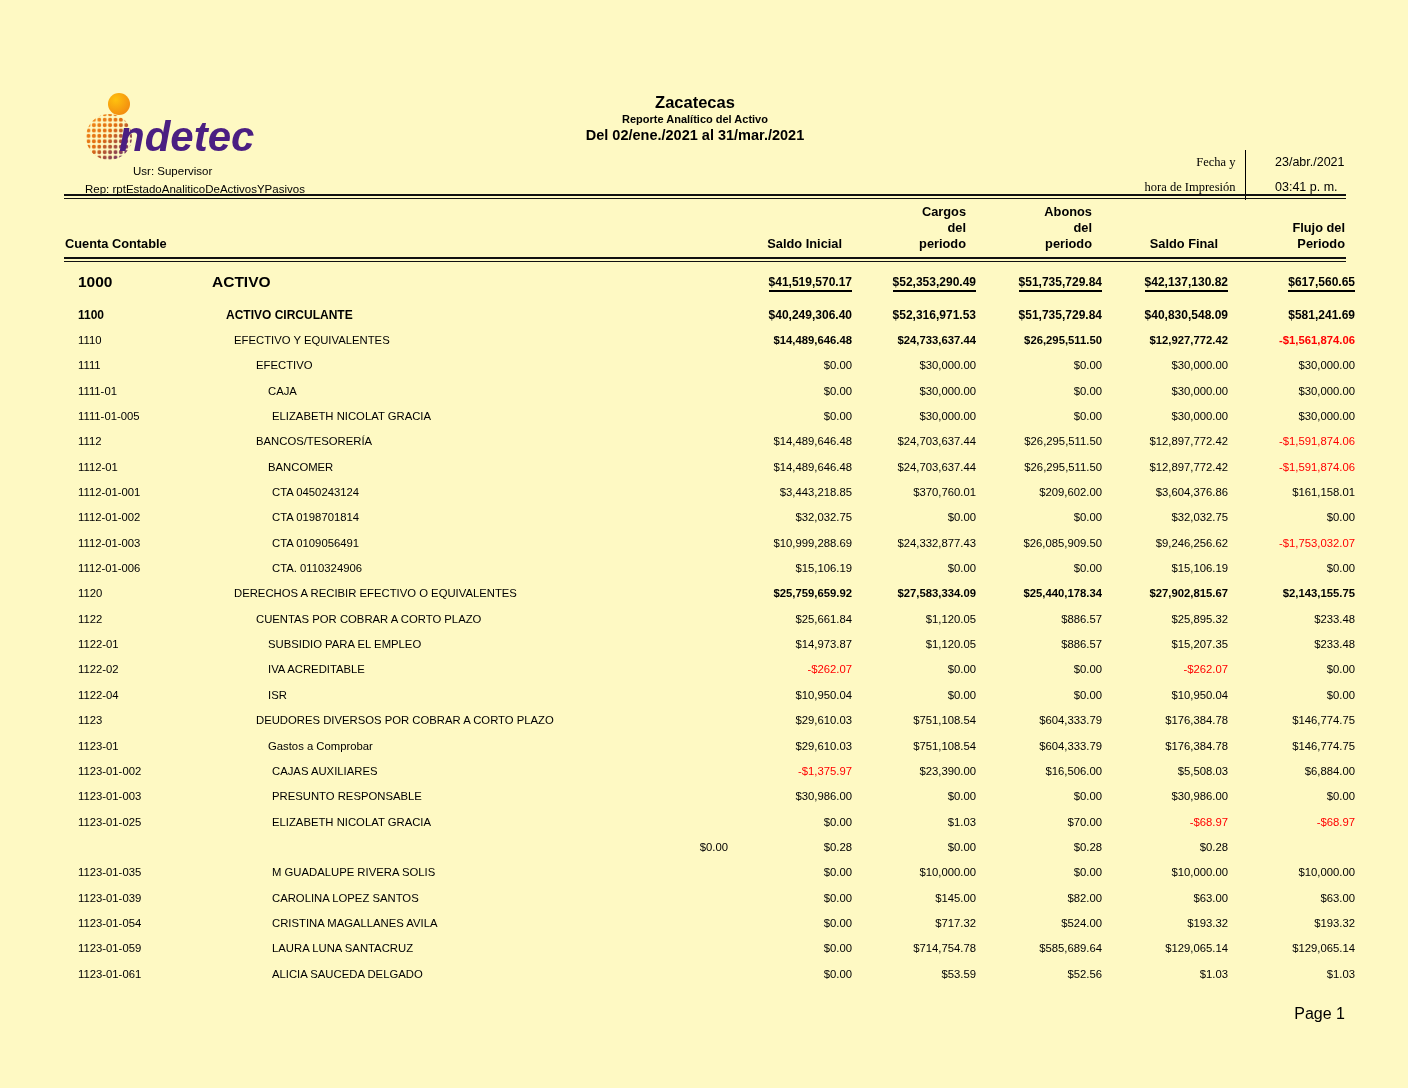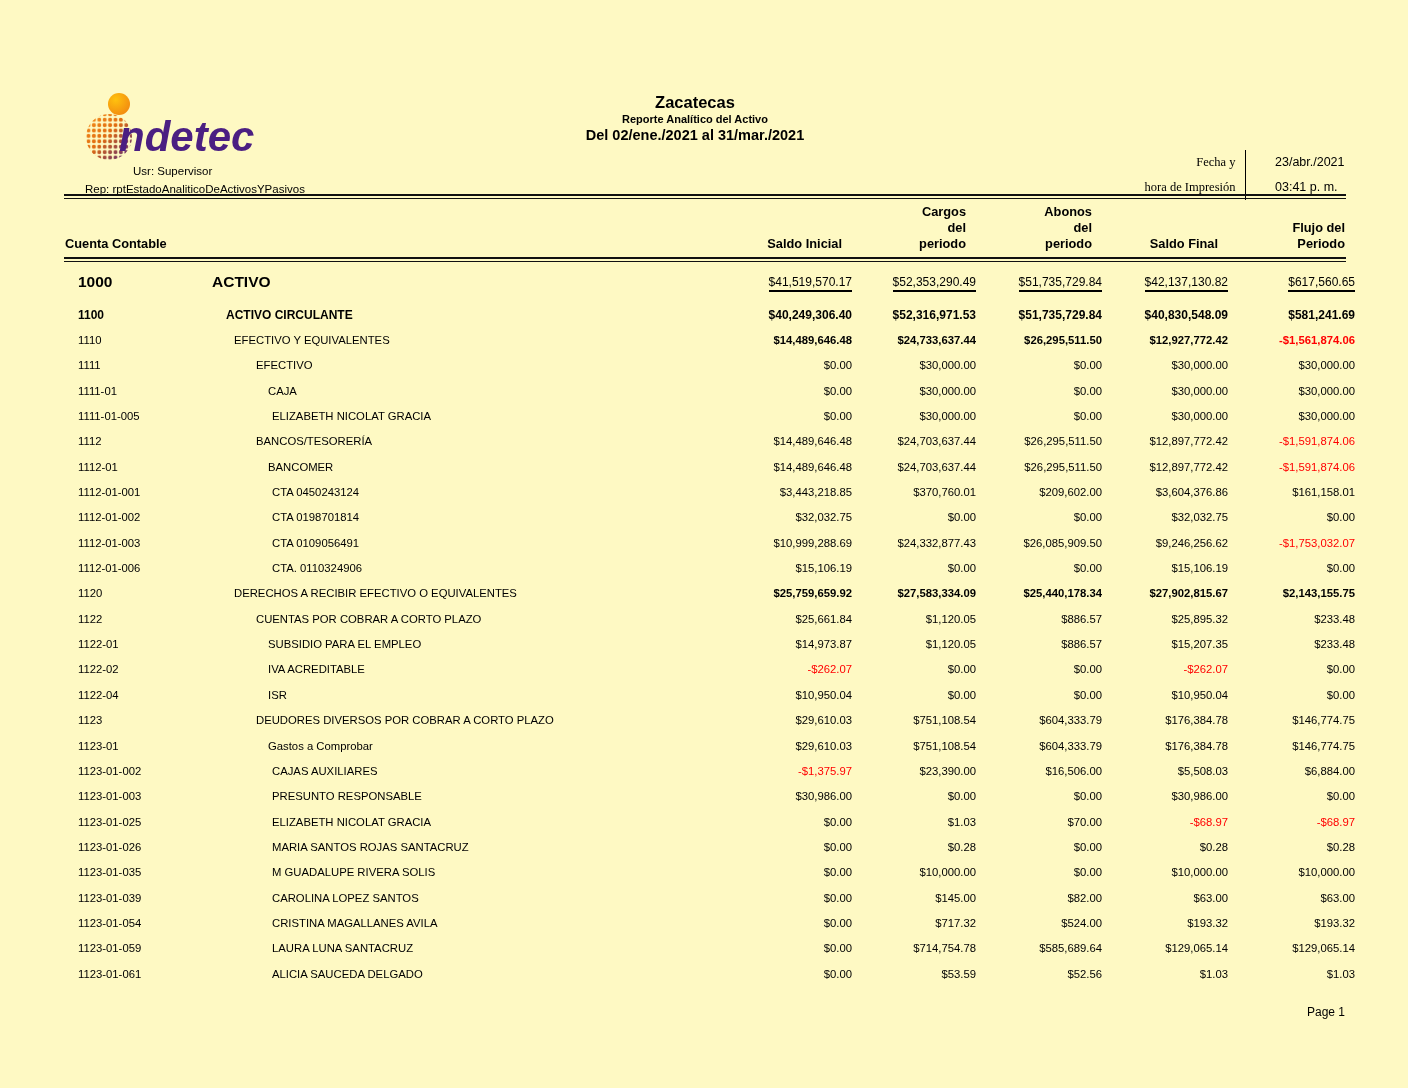--- a/index.html
+++ b/index.html
@@ -46,27 +46,27 @@
   .code{position:absolute;left:3px;}
   .lvl1 .name{padding-left:137px;}
   .lvl2 .name{padding-left:151px;}
   .lvl3 .name{padding-left:159px;text-align:center;}
   .lvl4 .name{padding-left:181px;}
   .lvl5 .name{padding-left:193px;}
   .lvl6 .name{padding-left:197px;}
   .name{display:inline-block;}
   .cell.num{text-align:right;white-space:nowrap;}
   .row.total .code,.row.total .name{font-weight:bold;font-size:15.5px;}
-  .row.total .val{font-weight:normal;font-size:12px;border-bottom:2px solid #000;padding-bottom:1px;}
+  .row.total .val{font-weight:bold;font-size:12px;border-bottom:2px solid #000;padding-bottom:1px;}
   .row.bold-all .code,.row.bold-all .name{font-weight:bold;font-size:12px;}
   .row.bold-all .val{font-weight:bold;font-size:12px;}
   .row.bold-vals .val{font-weight:bold;font-size:11.3px;}
   .val.neg{color:#ff0000;}
   
-  .page-num{position:absolute;right:63px;top:1005px;font-size:12px;}
+  .page-num{position:absolute;right:63px;top:1005px;font-size:16px;}
 </style>
 </head>
 <body>
 
 <div class="page">
 
   <div class="logo">
     <svg width="200" height="78" viewBox="0 0 200 78">
       <defs>
         <pattern id="dots" width="5.4" height="5.4" patternUnits="userSpaceOnUse">
@@ -308,21 +308,20 @@
       </div>
       <div class="row lvl6">
         <div class="cell name-cell"><span class="code">1123-01-025</span><span class="name">ELIZABETH NICOLAT GRACIA</span></div>
         <div class="cell num"><span class="val">$0.00</span></div>
         <div class="cell num"><span class="val">$1.03</span></div>
         <div class="cell num"><span class="val">$70.00</span></div>
         <div class="cell num"><span class="val neg">-$68.97</span></div>
         <div class="cell num"><span class="val neg">-$68.97</span></div>
       </div>
       <div class="row lvl6">
-        <div class="cell name-cell"><span class="code">1123-01-026</span><span class="name">MARIA SANTOS ROJAS SANTACRUZ</span></div>
         <div class="cell num"><span class="val">$0.00</span></div>
         <div class="cell num"><span class="val">$0.28</span></div>
         <div class="cell num"><span class="val">$0.00</span></div>
         <div class="cell num"><span class="val">$0.28</span></div>
         <div class="cell num"><span class="val">$0.28</span></div>
       </div>
       <div class="row lvl6">
         <div class="cell name-cell"><span class="code">1123-01-035</span><span class="name">M GUADALUPE RIVERA SOLIS</span></div>
         <div class="cell num"><span class="val">$0.00</span></div>
         <div class="cell num"><span class="val">$10,000.00</span></div>

